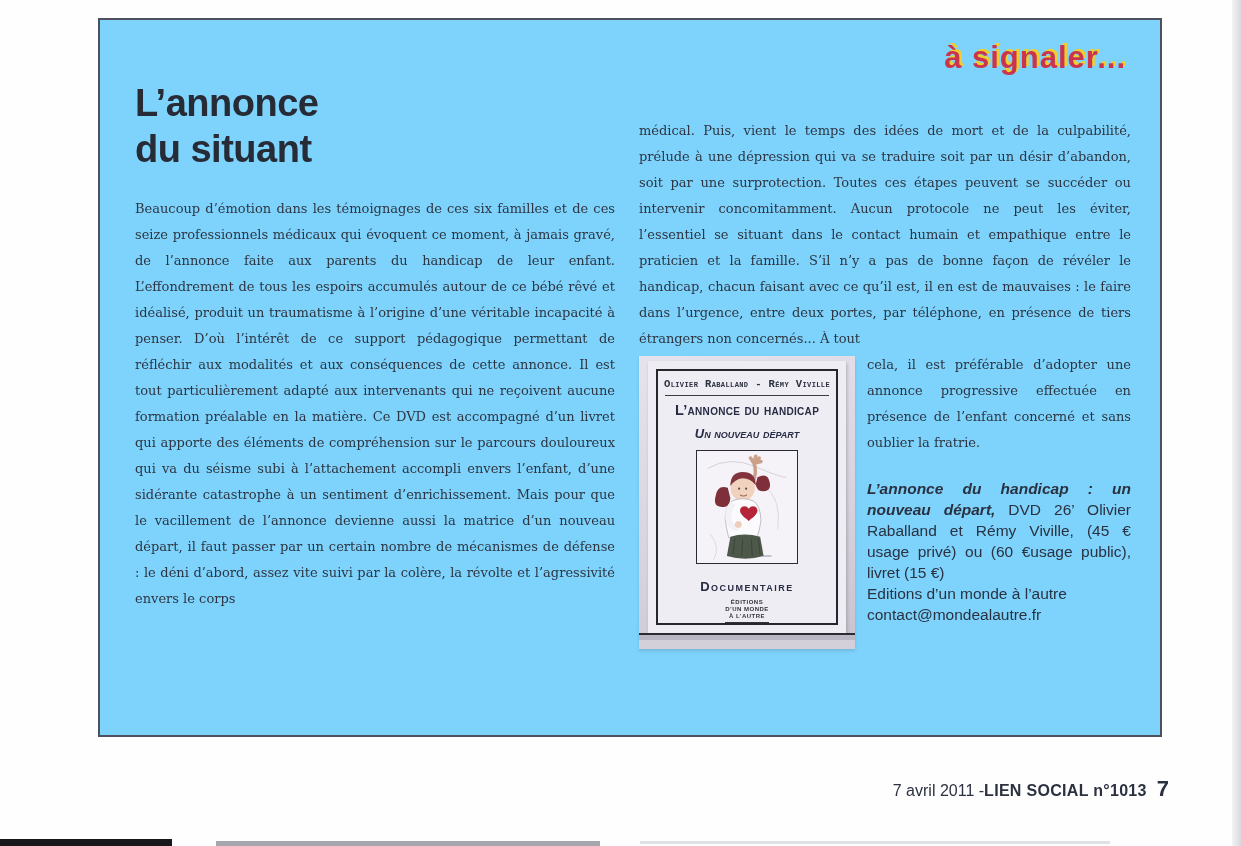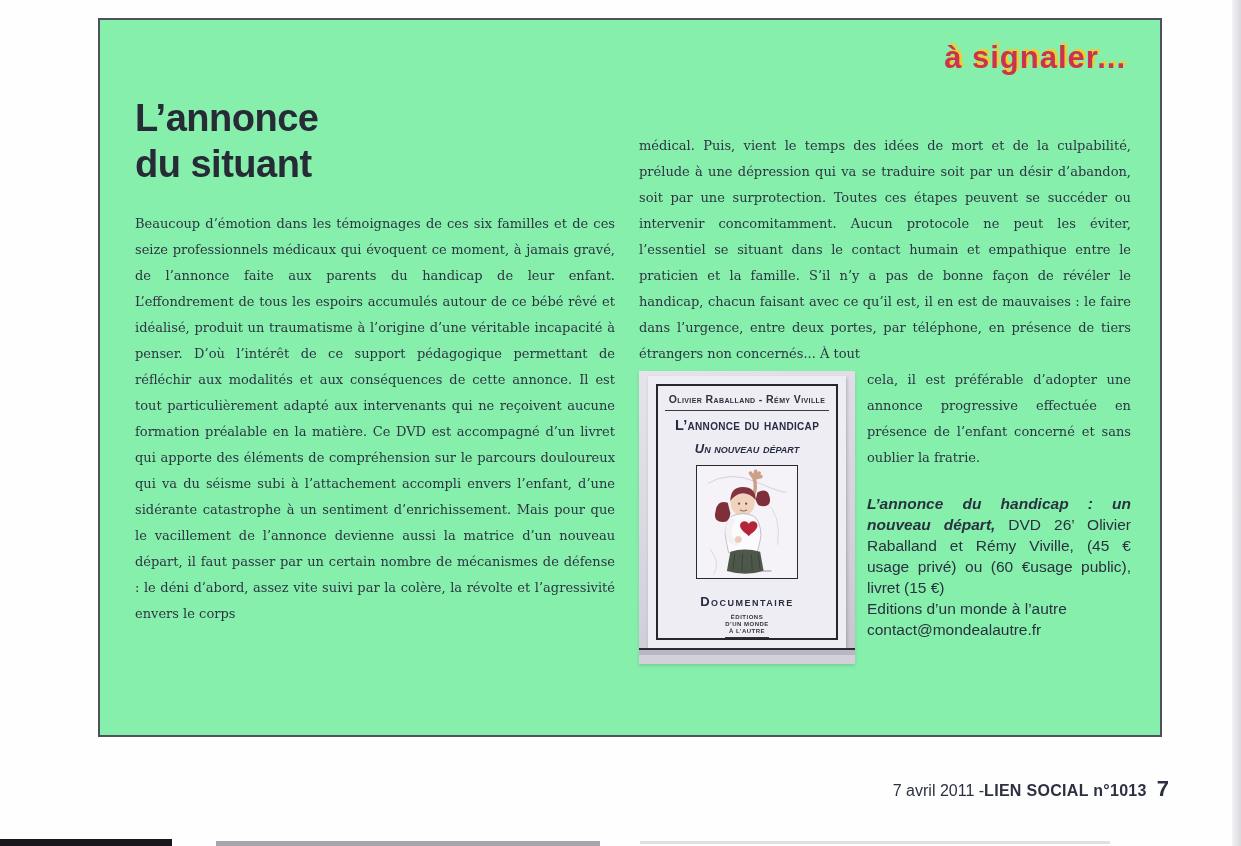--- a/index.html
+++ b/index.html
@@ -14,33 +14,33 @@
   
   .scan-strip-right { position:absolute; top:0; right:0; width:9px; height:100%;
     background:linear-gradient(to right,#f3f3f5,#d9d9de); }
   .scan-strip-bottom-1 { position:absolute; bottom:0; left:0; width:172px; height:7px; background:#17171c; }
   .scan-strip-bottom-2 { position:absolute; bottom:0; left:216px; width:384px; height:5px; background:#74787f; opacity:.65; }
   .scan-strip-bottom-3 { position:absolute; bottom:2px; left:640px; width:470px; height:3px; background:#dfe1e5; }
 
   
   .panel {
     position:absolute; left:98px; top:18px; width:1064px; height:719px;
-    background:#86efac;
+    background:#7dd3fc;
     border:2px solid #4d515c;
   }
 
   .tagline {
     position:absolute; top:20px; right:34px;
     font-size:31px; font-weight:700; letter-spacing:1px;
     color:#c9354f;
     text-shadow:2.5px -2px 0 #f0ce2e;
   }
 
   .columns {
-    position:absolute; left:35px; right:29px; top:75px;
+    position:absolute; left:35px; right:29px; top:60px;
     display:flex; gap:24px;
   }
   .col-left { width:480px; flex:0 0 auto; }
   .col-right { flex:1 1 auto; padding-top:38px; min-width:0; }
 
   .article-title {
     font-size:38px; line-height:46px; font-weight:700; letter-spacing:-0.5px;
     color:#262b36; margin-bottom:24px;
   }
 
@@ -65,21 +65,21 @@
     box-shadow:1px 2px 3px rgba(40,40,60,.25);
   }
   .cover-frame {
     position:absolute; inset:8px;
     border:2px solid #26262e;
     display:flex; flex-direction:column; align-items:center;
     padding-top:7px;
   }
   .cover-authors {
     font-variant:small-caps; font-weight:700; font-size:10.5px;
-    letter-spacing:.4px; color:#2c3040; white-space:nowrap;
+    letter-spacing:.4px; color:#2c3040; white-space:nowrap;font-family:Liberation Mono, monospace;
   }
   .cover-rule { width:92%; border-top:1px solid #3a3a44; margin:5px 0 6px; }
   .cover-title {
     font-variant:small-caps; font-weight:700; font-size:14.5px;
     letter-spacing:.3px; color:#272c44; white-space:nowrap;
   }
   .cover-subtitle {
     font-variant:small-caps; font-weight:700; font-style:italic; font-size:13px;
     color:#272c44; margin-top:8px; white-space:nowrap;
   }

